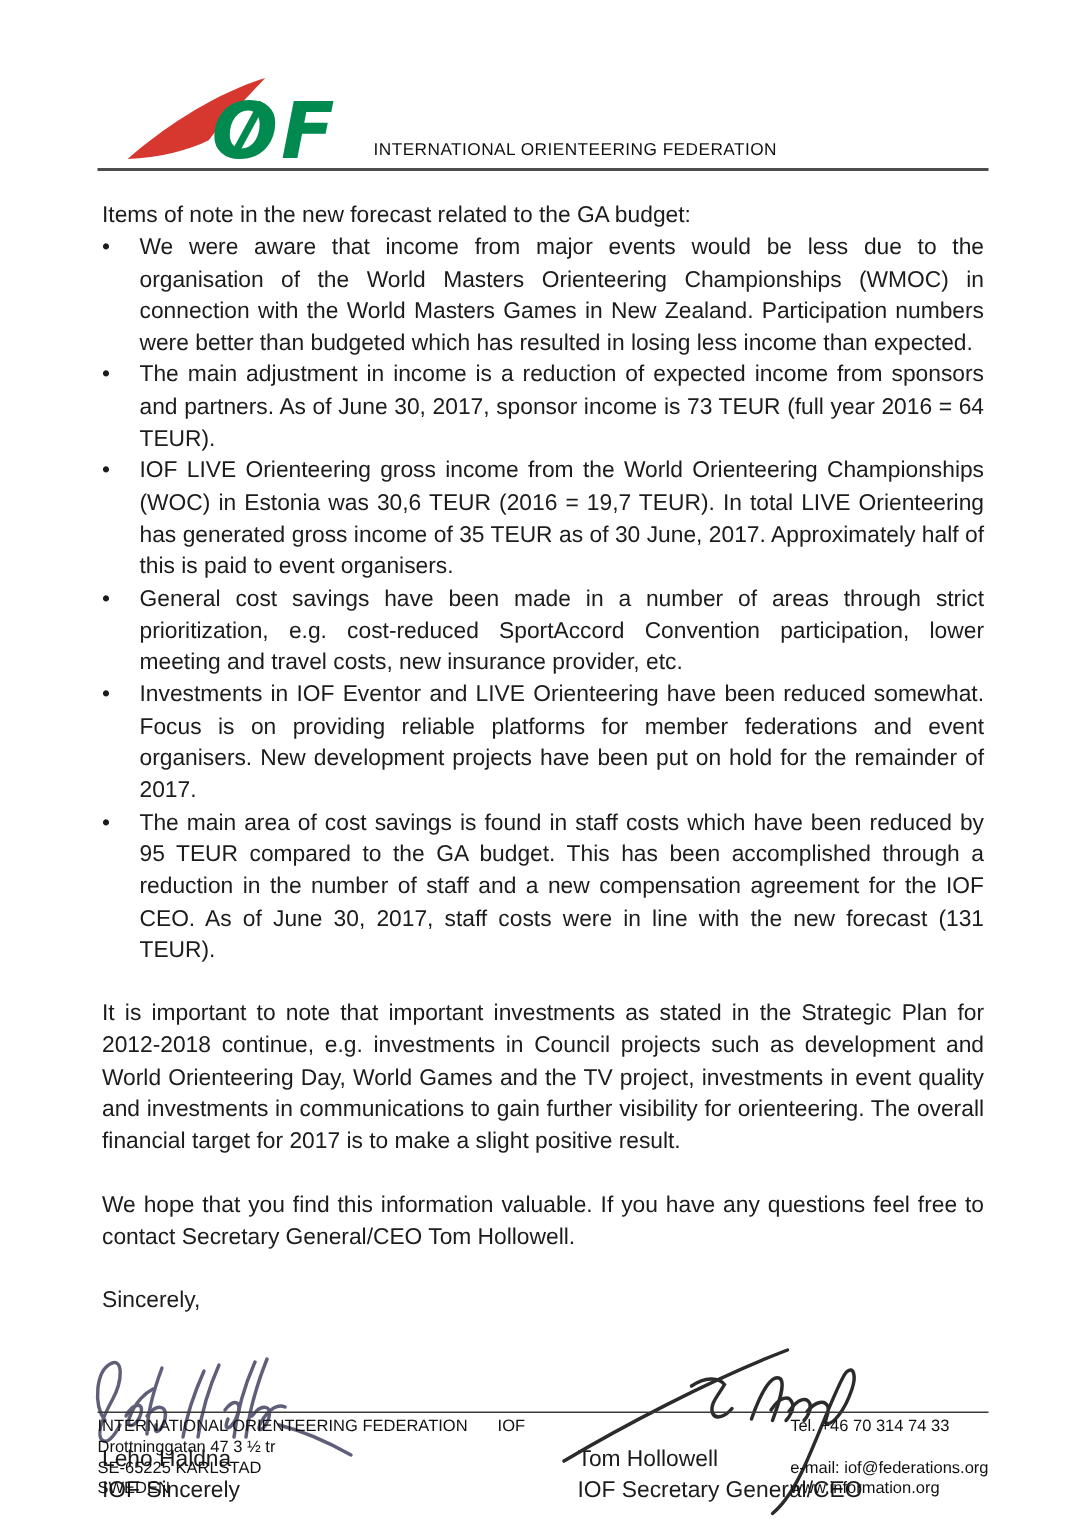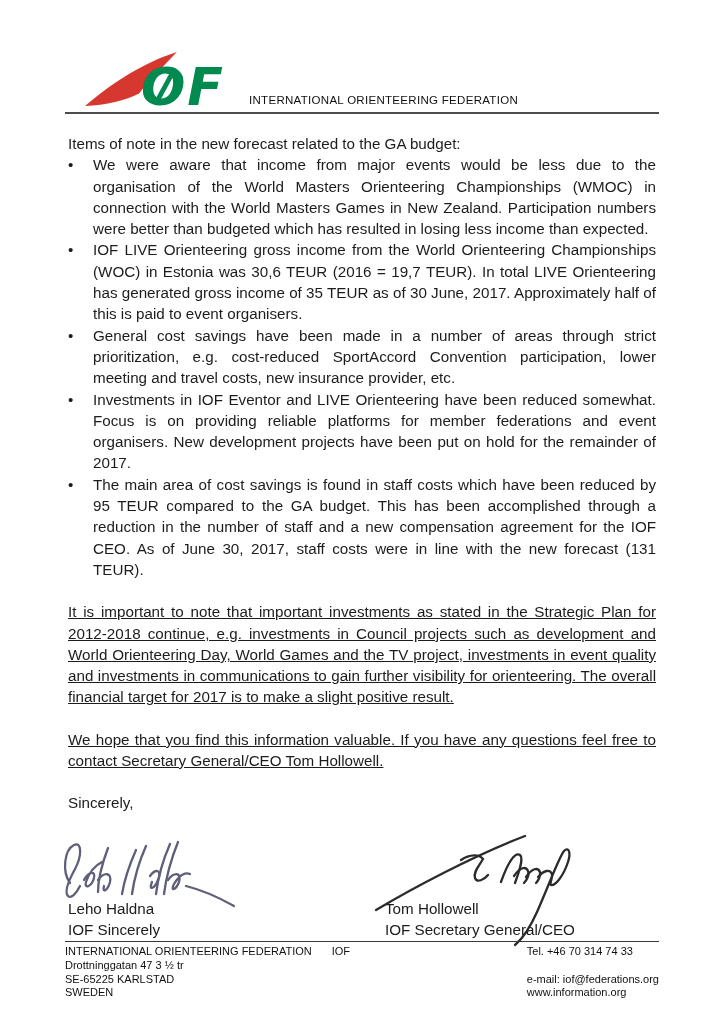--- a/index.html
+++ b/index.html
@@ -42,21 +42,21 @@
     position: relative;
     margin-left: 25px;
     text-align: justify;
   }
   ul.bullets li::before {
     content: "\2022";
     position: absolute;
     left: -25px;
     top: 0;
   }
-  .para { margin-top: 21px; text-decoration: underline; }
+  .para { margin-top: 21px; }
   .closing { margin-top: 21px; text-align: left; }
 
   
   .sig-row { display: flex; margin-top: 56px; position: relative; }
   .sig-col { position: relative; margin-top: 28px; }
   .sig-col-left { width: 317px; flex: none; }
   .sig-col-right { flex: 1; }
   .sig-name, .sig-title { font-size: 15.2px; line-height: 21.5px; }
   .sig-svg { position: absolute; pointer-events: none; }
   .sig-svg-left { left: -10px; top: -62px; }
@@ -93,20 +93,21 @@
         <text x="58" y="56" font-family="DejaVu Sans, sans-serif" font-size="54" font-style="italic" font-weight="bold" fill="#008a50" letter-spacing="2">OF</text>
         <line x1="93" y1="18" x2="74" y2="53" stroke="#008a50" stroke-width="5"></line>
       </svg>
       <div class="org-name">INTERNATIONAL ORIENTEERING FEDERATION</div>
     </div>
 
     <div class="bodytext intro">Items of note in the new forecast related to the GA budget:</div>
 
     <ul class="bullets bodytext">
       <li>We were aware that income from major events would be less due to the organisation of the World Masters Orienteering Championships (WMOC) in connection with the World Masters Games in New Zealand. Participation numbers were better than budgeted which has resulted in losing less income than expected.</li>
+      <li>The main adjustment in income is a reduction of expected income from sponsors and partners. As of June 30, 2017, sponsor income is 73 TEUR (full year 2016 = 64 TEUR).</li>
       <li>IOF LIVE Orienteering gross income from the World Orienteering Championships (WOC) in Estonia was 30,6 TEUR (2016 = 19,7 TEUR). In total LIVE Orienteering has generated gross income of 35 TEUR as of 30 June, 2017. Approximately half of this is paid to event organisers.</li>
       <li>General cost savings have been made in a number of areas through strict prioritization, e.g. cost-reduced SportAccord Convention participation, lower meeting and travel costs, new insurance provider, etc.</li>
       <li>Investments in IOF Eventor and LIVE Orienteering have been reduced somewhat. Focus is on providing reliable platforms for member federations and event organisers. New development projects have been put on hold for the remainder of 2017.</li>
       <li>The main area of cost savings is found in staff costs which have been reduced by 95 TEUR compared to the GA budget. This has been accomplished through a reduction in the number of staff and a new compensation agreement for the IOF CEO. As of June 30, 2017, staff costs were in line with the new forecast (131 TEUR).</li>
     </ul>
 
     <div class="bodytext para">It is important to note that important investments as stated in the Strategic Plan for 2012-2018 continue, e.g. investments in Council projects such as development and World Orienteering Day, World Games and the TV project, investments in event quality and investments in communications to gain further visibility for orienteering. The overall financial target for 2017 is to make a slight positive result.</div>
     <div class="bodytext para">We hope that you find this information valuable. If you have any questions feel free to contact Secretary General/CEO Tom Hollowell.</div>
     <div class="bodytext closing">Sincerely,</div>
 

